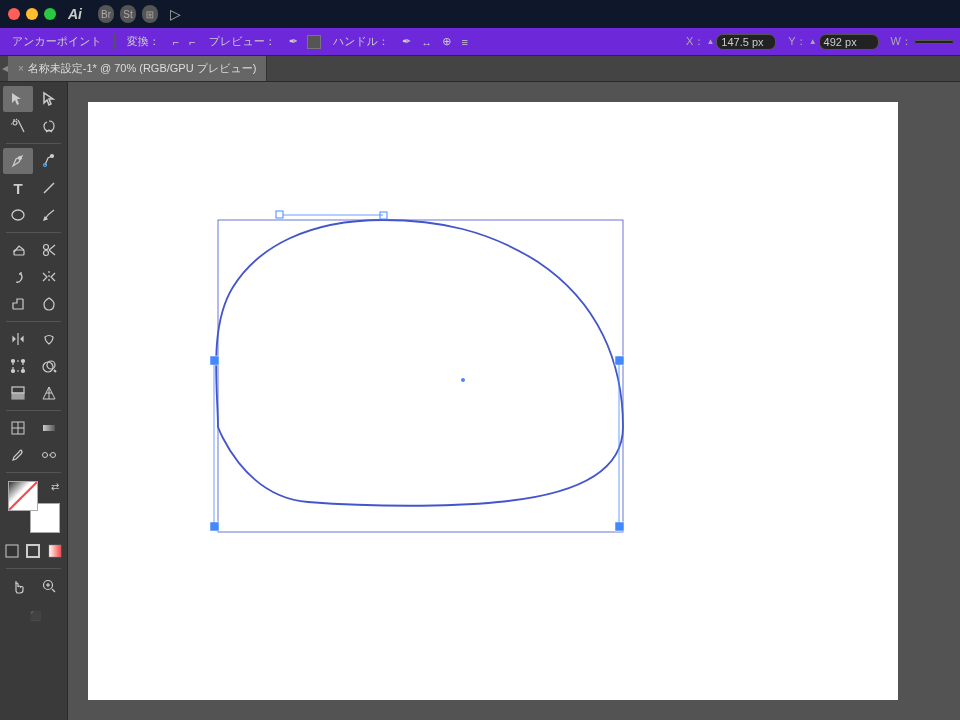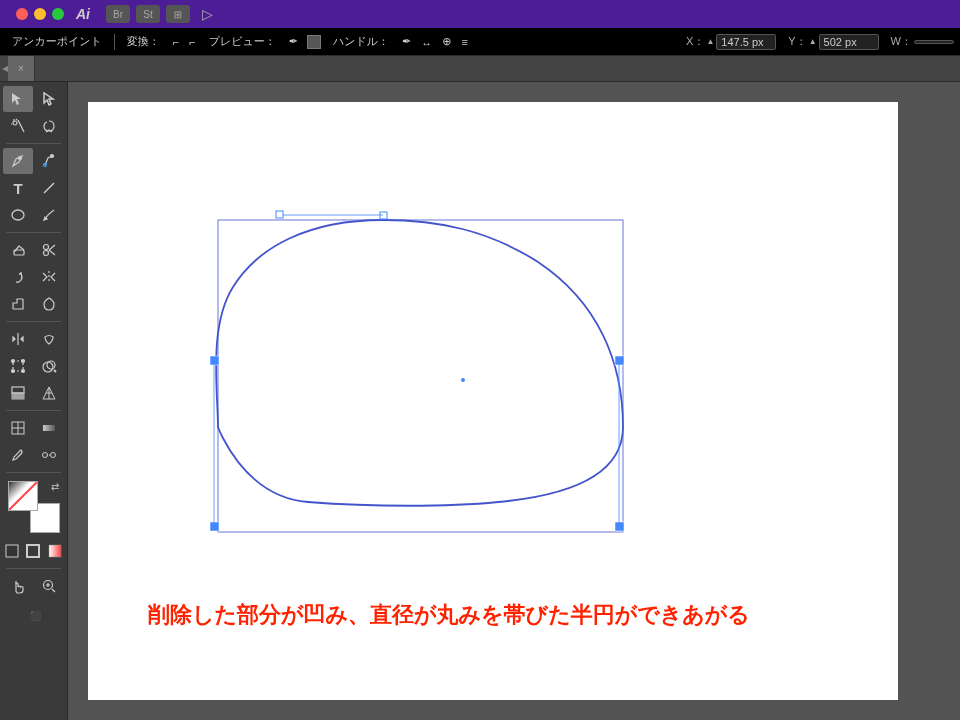--- a/index.html
+++ b/index.html
@@ -1,53 +1,53 @@
 <!DOCTYPE html>
 <html><head>
   <meta charset="utf-8">
   <style>
     * { margin: 0; padding: 0; box-sizing: border-box; }
     body { width: 960px; height: 720px; background: #535353; font-family: -apple-system, 'Helvetica Neue', Arial, sans-serif; overflow: hidden; }
 
     
     #titlebar {
       height: 28px;
-      background: #4c1d95;
+      background: #0f172a;
       display: flex;
       align-items: center;
-      padding: 0 16px;
+      padding: 0 8px;
       gap: 8px;
     }
     .traffic-lights { display: flex; gap: 6px; align-items: center; }
     .tl { width: 12px; height: 12px; border-radius: 50%; }
     .tl.red { background: #ff5f57; }
     .tl.yellow { background: #febc2e; }
     .tl.green { background: #28c840; }
     .app-title {
       color: #ccc;
       font-size: 14px;
       font-weight: bold;
       font-style: italic;
       margin-left: 4px;
     }
     .titlebar-icons { display: flex; gap: 6px; margin-left: 8px; }
     .titlebar-icon {
-      width: 24px; height: 18px;
+      width: 16px; height: 18px;
       background: #555;
-      border-radius: 3px;
+      border-radius: 8px;
       display: flex; align-items: center; justify-content: center;
       font-size: 10px; color: #aaa;
     }
     .titlebar-nav { display: flex; gap: 4px; margin-left: 4px; }
     .titlebar-nav-icon { color: #aaa; font-size: 14px; }
 
     
     #menubar {
       height: 28px;
-      background: #000000;
+      background: #6d28d9;
       display: flex;
       align-items: center;
       padding: 0 6px;
       gap: 4px;
       border-bottom: 1px solid #2a2a2a;
     }
     .menu-item {
       color: #ccc;
       font-size: 11px;
       padding: 2px 6px;
@@ -55,21 +55,21 @@
       white-space: nowrap;
     }
     .menu-separator { width: 1px; height: 16px; background: #555; margin: 0 2px; }
     .menu-icon { color: #ccc; font-size: 11px; margin: 0 3px; }
     .coord-field {
       display: flex; align-items: center; gap: 2px;
     }
     .coord-label { color: #aaa; font-size: 11px; }
     .coord-value {
       background: #222; color: #ccc; font-size: 11px;
-      border: 1px solid #555; border-radius: 2px;
+      border: 1px solid #555; border-radius: 7px;
       padding: 1px 4px; width: 60px;
     }
     .arrow-btn { color: #aaa; font-size: 8px; cursor: pointer; }
     .menu-square {
       width: 14px; height: 14px; background: #555; border: 1px solid #777;
       margin: 0 2px;
     }
 
     
     #tabbar {
@@ -214,32 +214,33 @@
   <span class="menu-icon">≡</span>
   <div style="flex:1"></div>
   <div class="coord-field">
     <span class="coord-label">X：</span>
     <span class="arrow-btn">▲</span>
     <div class="coord-value">147.5 px</div>
   </div>
   <div class="coord-field" style="margin-left:8px">
     <span class="coord-label">Y：</span>
     <span class="arrow-btn">▲</span>
-    <div class="coord-value">502 px</div>
+    <div class="coord-value">492 px</div>
   </div>
   <div class="coord-field" style="margin-left:8px">
     <span class="coord-label">W：</span>
     <div class="coord-value" style="width:40px;color:#666;"></div>
   </div>
 </div>
 
 <div id="tabbar">
   <div style="width:8px;display:flex;align-items:center;padding-left:2px;color:#888;font-size:8px;">◀</div>
   <div class="tab active">
     <span class="tab-close">×</span>
+    <span>名称未設定-1* @ 70% (RGB/GPU プレビュー)</span>
   </div>
 </div>
 
 <div id="main">
 
   <div id="toolbar">
 
     <div class="tool-row">
       <div class="tool-btn active">
         <svg viewBox="0 0 16 16" fill="none" stroke="#ccc" stroke-width="1.5">
@@ -544,16 +545,15 @@
 
         <line x1="295" y1="113" x2="195" y2="113" stroke="#4488ff" stroke-width="0.8"></line>
 
         <rect x="188" y="109" width="7" height="7" fill="none" stroke="#4488ff" stroke-width="1"></rect>
 
         <line x1="126" y1="258" x2="126" y2="421" stroke="#4488ff" stroke-width="0.8"></line>
 
         <line x1="531" y1="258" x2="531" y2="421" stroke="#4488ff" stroke-width="0.8"></line>
       </svg>
 
-      <div class="caption-text">削除した部分が凹み、直径が丸みを帯びた半円ができあがる</div>
     </div>
   </div>
 </div>
 
 </body></html>

